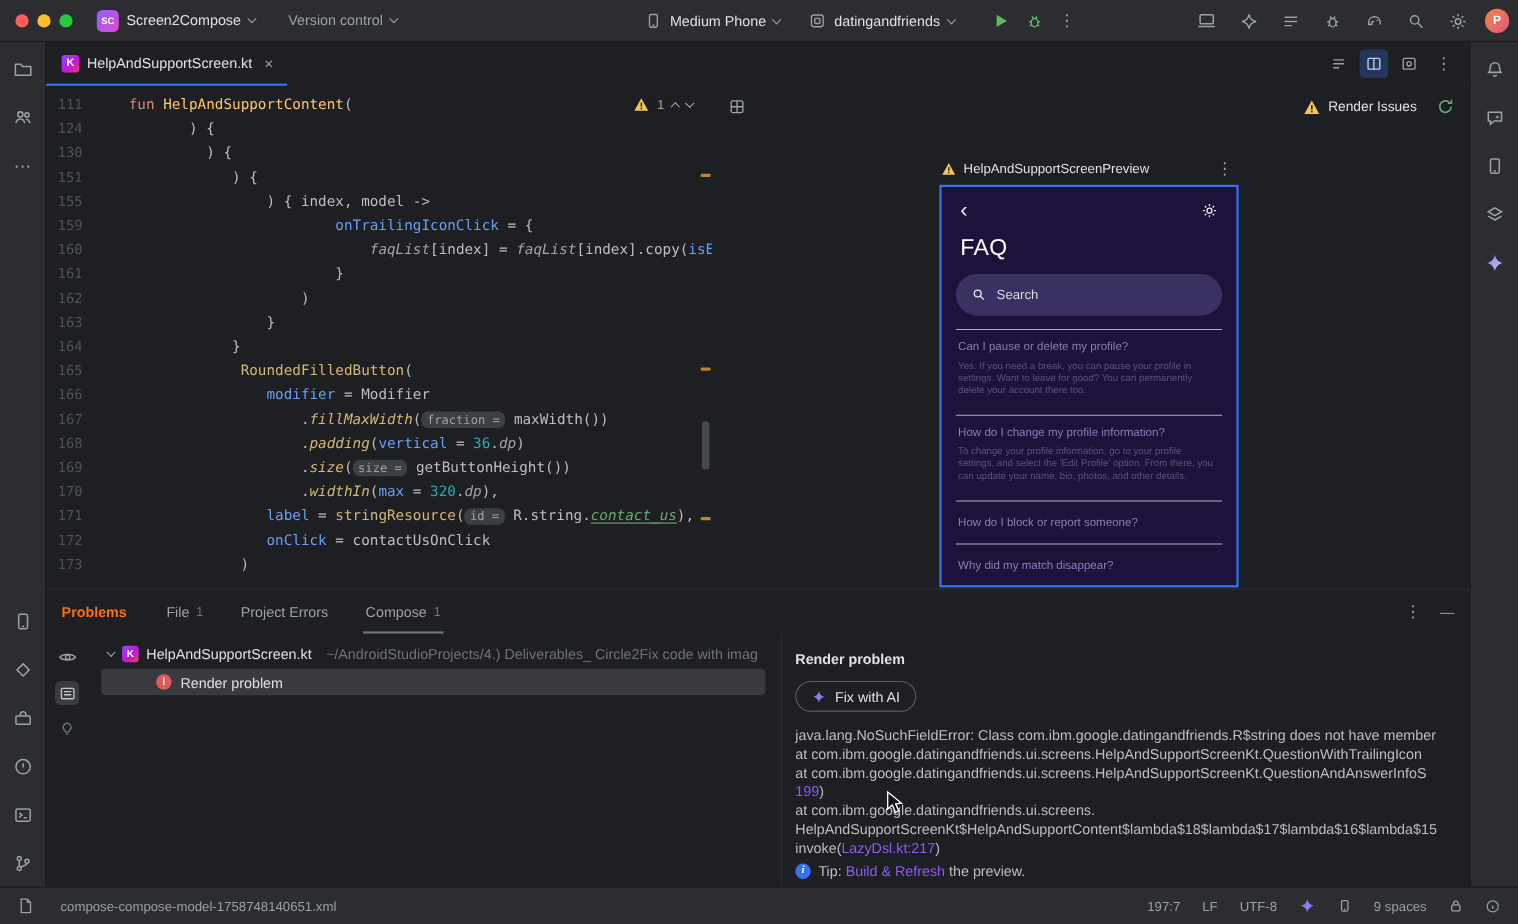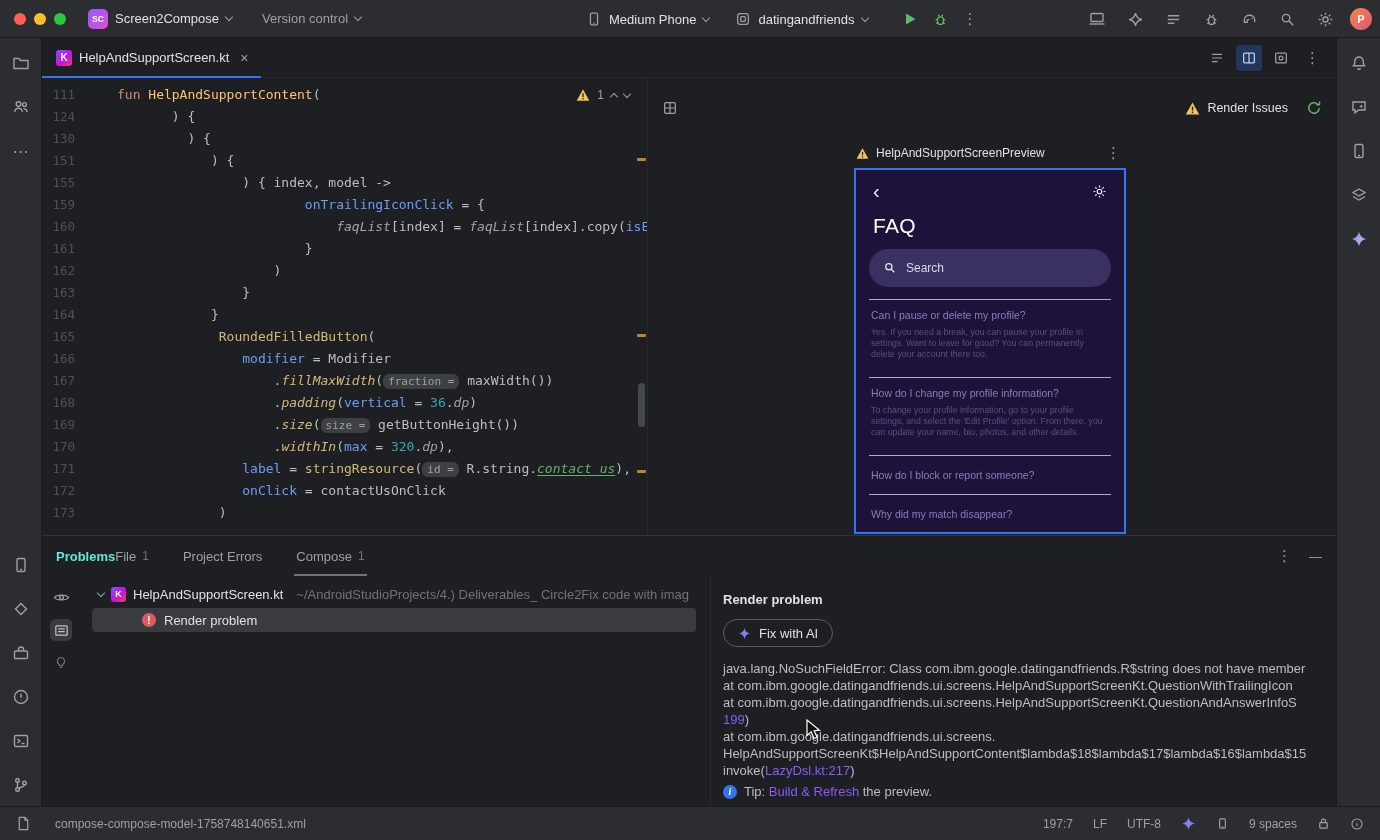--- a/index.html
+++ b/index.html
@@ -70,21 +70,21 @@
   .t-r{color:#6aab73;font-style:italic;text-decoration:underline;text-underline-offset:2px}
   .hintchip{display:inline-block;background:#3d4043;color:#9da0a8;border-radius:6px;font-size:11px;
     line-height:15px;padding:0 5px;font-family:"DejaVu Sans Mono",monospace}
   .inspect{position:absolute;top:8px;right:12px;display:flex;align-items:center;gap:7px;color:#9da0a8;
     font-size:12px;background:rgba(30,31,34,.85);padding:2px 5px;border-radius:4px}
   .mark{position:absolute;right:1px;width:9px;height:3px;background:#b9872e;border-radius:1px}
   .thumb{position:absolute;right:2px;width:7px;height:44px;background:#45484d;border-radius:4px;top:305px}
 
   
   .preview{flex:1;position:relative;overflow:hidden;background: #1e1f22}
-  .pv-toolbar{height:38px;display:flex;align-items:flex-end;padding:0 14px}
+  .pv-toolbar{height:38px;display:flex;align-items:center;padding:0 14px}
   .pv-right{margin-left:auto;display:flex;align-items:center;gap:18px}
   .pv-issues{display:flex;align-items:center;gap:7px;font-size:12.5px;color:#dfe1e5}
   .pv-label{position:absolute;left:208px;top:66px;width:272px;display:flex;align-items:center;gap:7px;
     font-size:12px;color:#dfe1e5;padding-right:6px}
   .pv-label .morev{margin-left:auto}
   .phone{position:absolute;left:206px;top:90px;width:272px;height:366px;border:2px solid #3574f0;
     background:#1d1239;overflow:hidden}
   .appbar{height:42px;display:flex;align-items:center;justify-content:space-between;padding:0 17px;color:#f0eefa}
   .backg{font-size:20px;line-height:1}
   .faq-title{margin:2px 0 0 17px;font-size:21px;color:#fff;letter-spacing:.3px}
@@ -93,21 +93,21 @@
   .faqlist{margin:12px 13px 0;border-top:1px solid rgba(214,209,233,.8)}
   .fitem{border-bottom:1px solid rgba(214,209,233,.8)}
   .fitem .q{color:#8a7db8;font-size:10.5px;line-height:13px}
   .fitem .a{color:#595085;font-size:8.8px;line-height:11px;margin-top:5px}
   .fitem.exp{padding:9px 2px 17px}
   .fitem.col{padding:13px 2px 12px}
 
   
   .bottom{height:271px;flex:none;border-top:1px solid #323438;display:flex;flex-direction:column;background:#1e1f22}
   .bp-header{height:40px;flex:none;display:flex;align-items:center;padding:0 14px}
-  .bp-title{font-weight:bold;color:#5eead4;}
+  .bp-title{font-weight:bold;color:#f97316;margin-right:36px}
   .ptab{height:40px;display:flex;align-items:center;gap:6px;color:#9da0a8;margin-right:34px;position:relative}
   .ptab .cnt{color:#6f737a;font-size:12px}
   .ptab.active::after{content:"";position:absolute;left:-2px;right:-2px;bottom:0;height:2px;background:#6f737a}
   .bp-actions{margin-left:auto;display:flex;align-items:center;gap:16px;color:#9da0a8}
   .bp-body{flex:1;display:flex;min-height:0}
   .bp-tools{width:38px;flex:none;display:flex;flex-direction:column;align-items:center;padding-top:10px;gap:11px}
   .toolbtn{width:22px;height:22px;border-radius:5px;display:flex;align-items:center;justify-content:center}
   .toolbtn.sel{background:#393b40}
   .bp-tree{width:630px;flex:none;padding-top:6px;overflow:hidden}
   .trow{height:24px;display:flex;align-items:center;white-space:nowrap;overflow:hidden}

